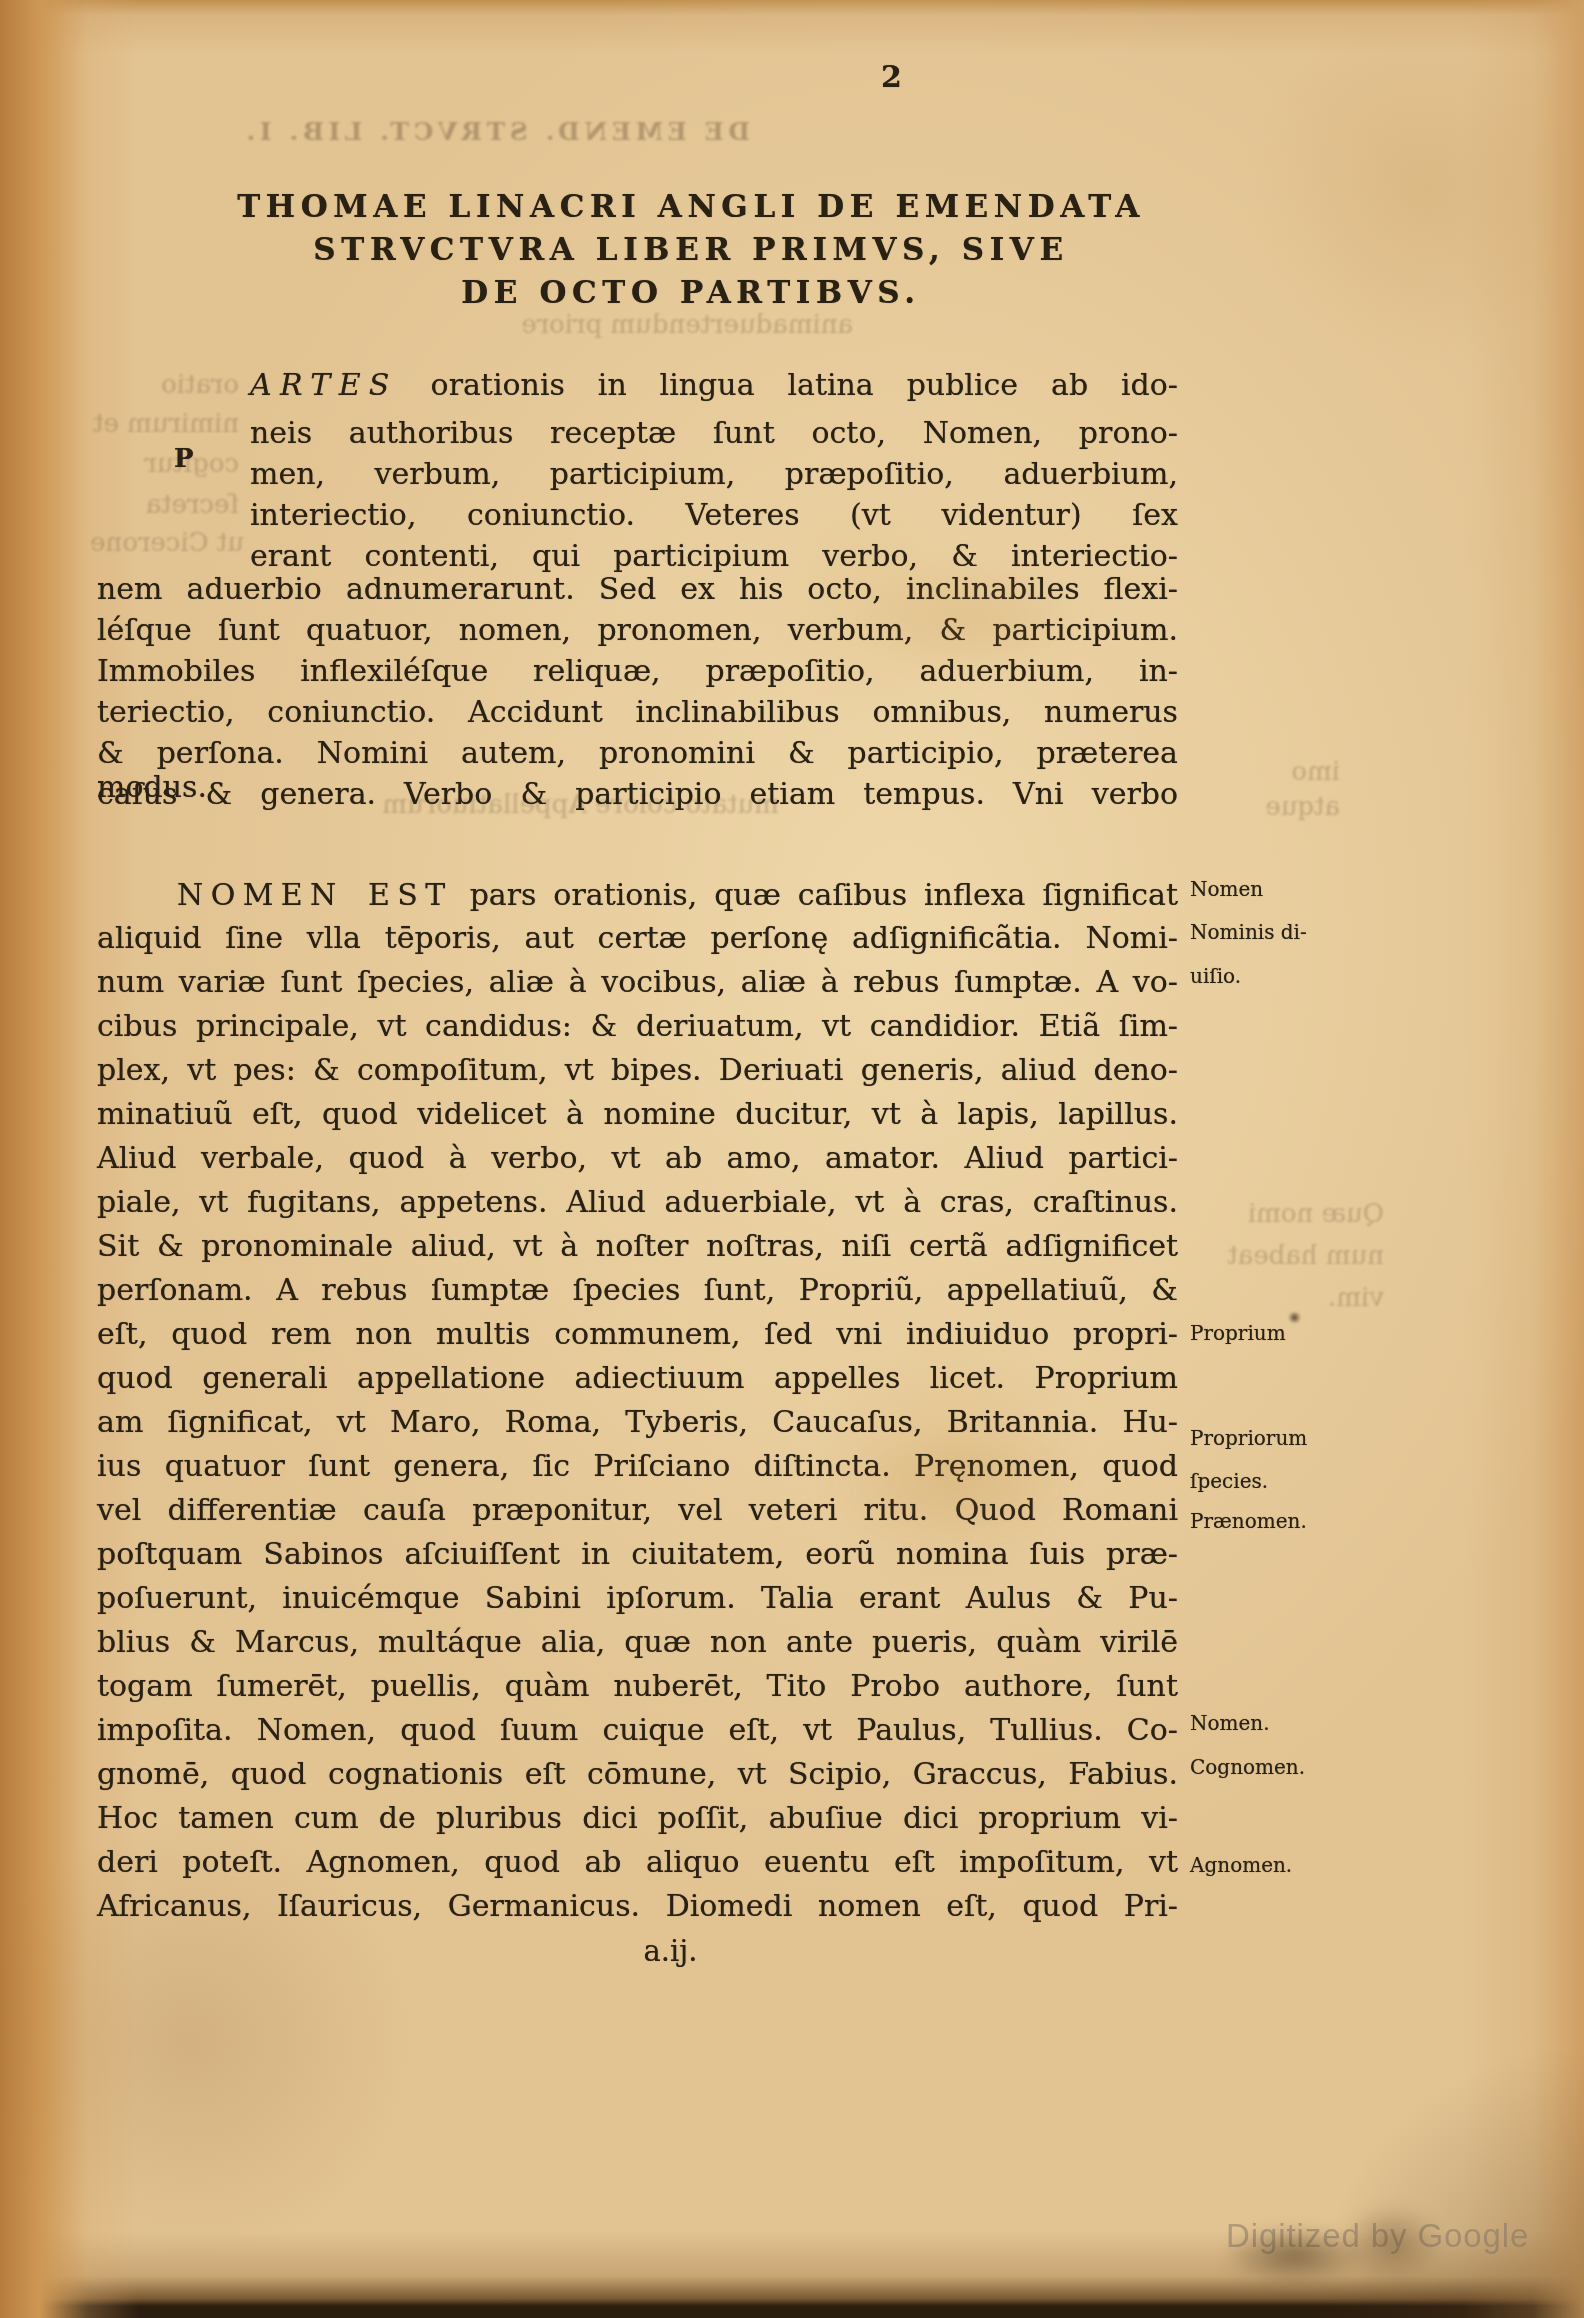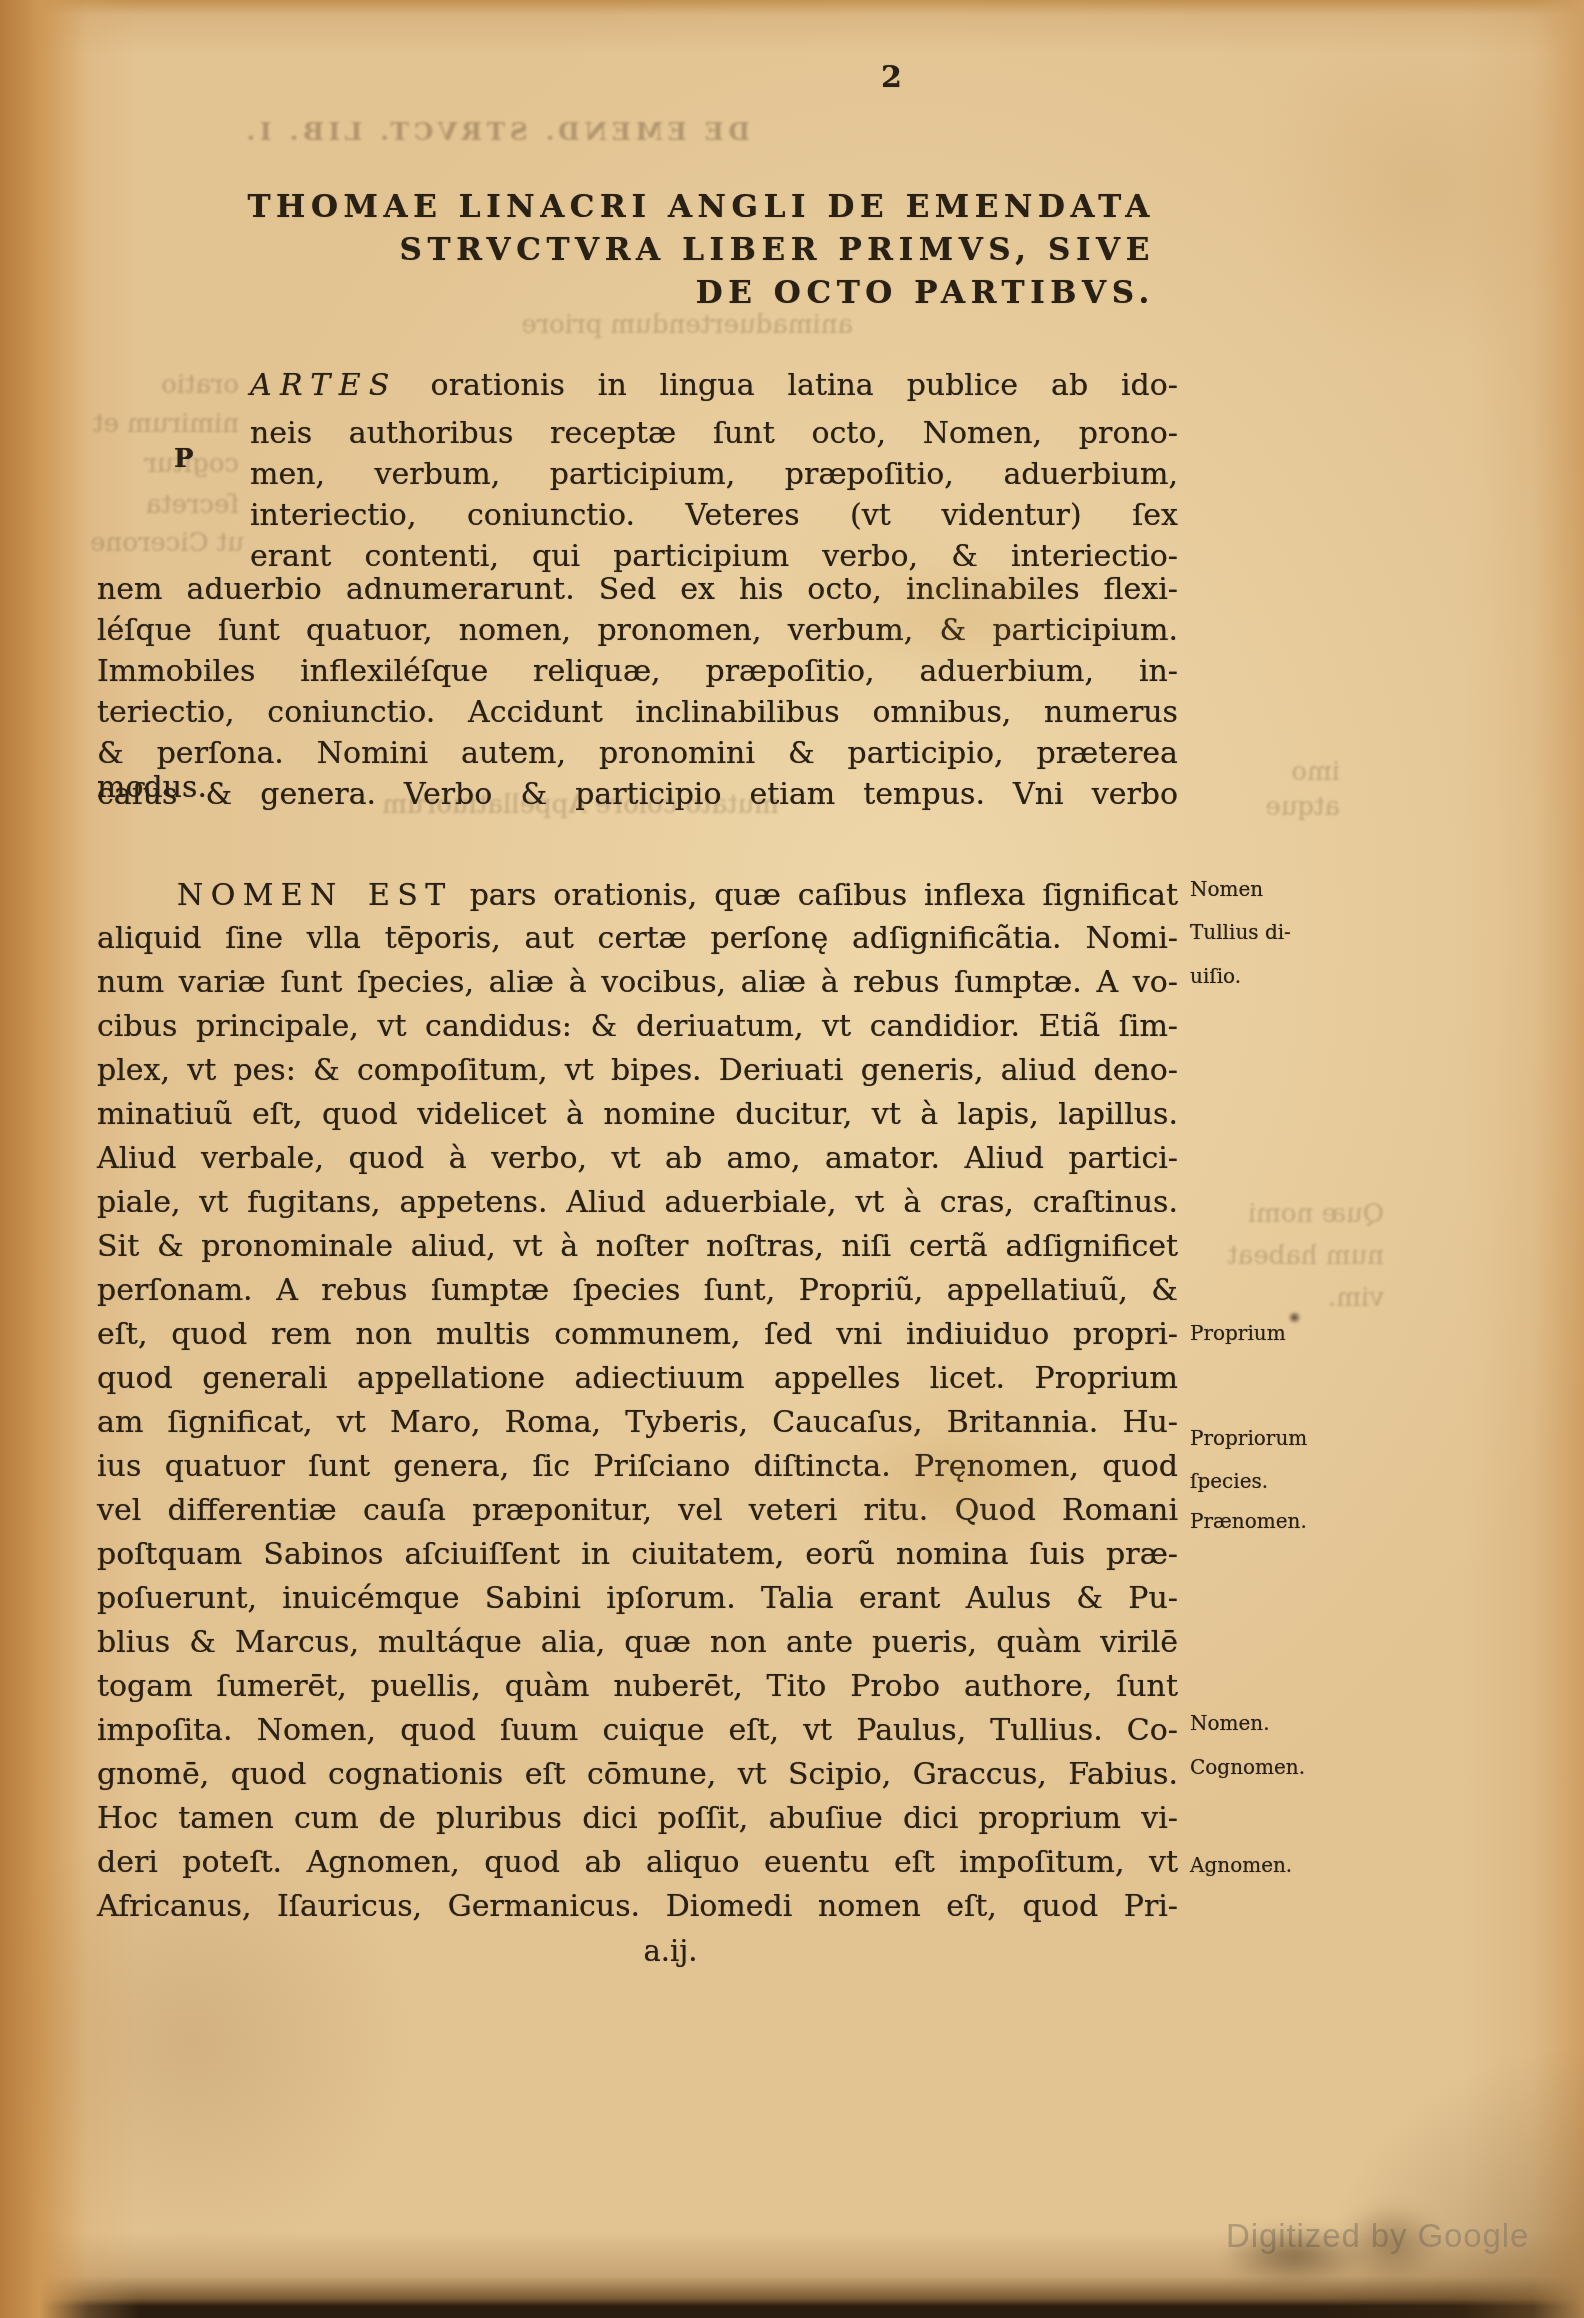--- a/index.html
+++ b/index.html
@@ -19,21 +19,21 @@
     background:
       radial-gradient(circle 297px at 12% 88%, rgba(150,105,55,.20), rgba(150,105,55,0) 75%),
       radial-gradient(circle 390px at 100% 100%, rgba(95,65,30,.35), rgba(95,65,30,0) 70%),
       radial-gradient(circle 241px at 90% 8%, rgba(200,155,95,.25), rgba(200,155,95,0) 75%),
       radial-gradient(circle 186px at 60% 63%, rgba(205,160,85,.18), rgba(205,160,85,0) 75%),
       radial-gradient(circle 148px at 55% 26%, rgba(210,170,100,.15), rgba(210,170,100,0) 75%);
   }
   .ink{color:#2a2115;text-shadow:0 0 0.9px rgba(42,33,21,.6);}
   .pagenum{position:absolute;left:881px;top:59px;font-size:30px;font-weight:bold;}
   .title-block{position:absolute;left:227px;top:188px;width:928px;text-align:center;}
-  .title-line{font-weight:bold;font-size:31px;letter-spacing:5.6px;height:43px;white-space:nowrap;text-align:right;}
+  .title-line{font-weight:bold;font-size:31px;letter-spacing:5.6px;height:43px;white-space:nowrap;}
   .line{height:41px;font-size:30px;text-align:justify;text-align-last:justify;}
   .p2 .line{height:44px;}
   .body-abs{position:absolute;color:#2a2115;text-shadow:0 0 0.9px rgba(42,33,21,.6);}
   .p1-first{left:250px;top:367px;width:928px;}
   .p1-indent{left:250px;top:415px;width:928px;}
   .p1-full{left:97px;top:571px;width:1081px;}
   .p1-last{left:97px;top:769px;width:1081px;text-align:right;text-align-last:left;}
   .p2-first{left:97px;top:877px;width:1081px;padding-left:37px;width:1044px;}
   .p2-lines{left:97px;top:920px;width:1081px;}
   .lead1{letter-spacing:8.3px;font-style:italic;}
@@ -130,21 +130,21 @@
       <div class="line">impoſita. Nomen, quod ſuum cuique eſt, vt Paulus, Tullius. Co-</div>
       <div class="line">gnomē, quod cognationis eſt cōmune, vt Scipio, Graccus, Fabius.</div>
       <div class="line">Hoc tamen cum de pluribus dici poſſit, abuſiue dici proprium vi-</div>
       <div class="line">deri poteſt. Agnomen, quod ab aliquo euentu eſt impoſitum, vt</div>
       <div class="line">Africanus, Iſauricus, Germanicus. Diomedi nomen eſt, quod Pri-</div>
     </div>
 
   <div>
 
   <div class="margin-note" style="top: 877px;">Nomen</div>
-      <div class="margin-note" style="top: 920px;">Tullius di-</div>
+      <div class="margin-note" style="top: 920px;">Nominis di-</div>
       <div class="margin-note" style="top: 964px;">uiſio.</div>
       <div class="margin-note" style="top: 1321px;">Proprium</div>
       <div class="margin-note" style="top: 1426px;">Propriorum</div>
       <div class="margin-note" style="top: 1469px;">ſpecies.</div>
       <div class="margin-note" style="top: 1509px;">Prænomen.</div>
       <div class="margin-note" style="top: 1711px;">Nomen.</div>
       <div class="margin-note" style="top: 1755px;">Cognomen.</div>
       <div class="margin-note" style="top: 1853px;">Agnomen.</div>
     </div>
 

